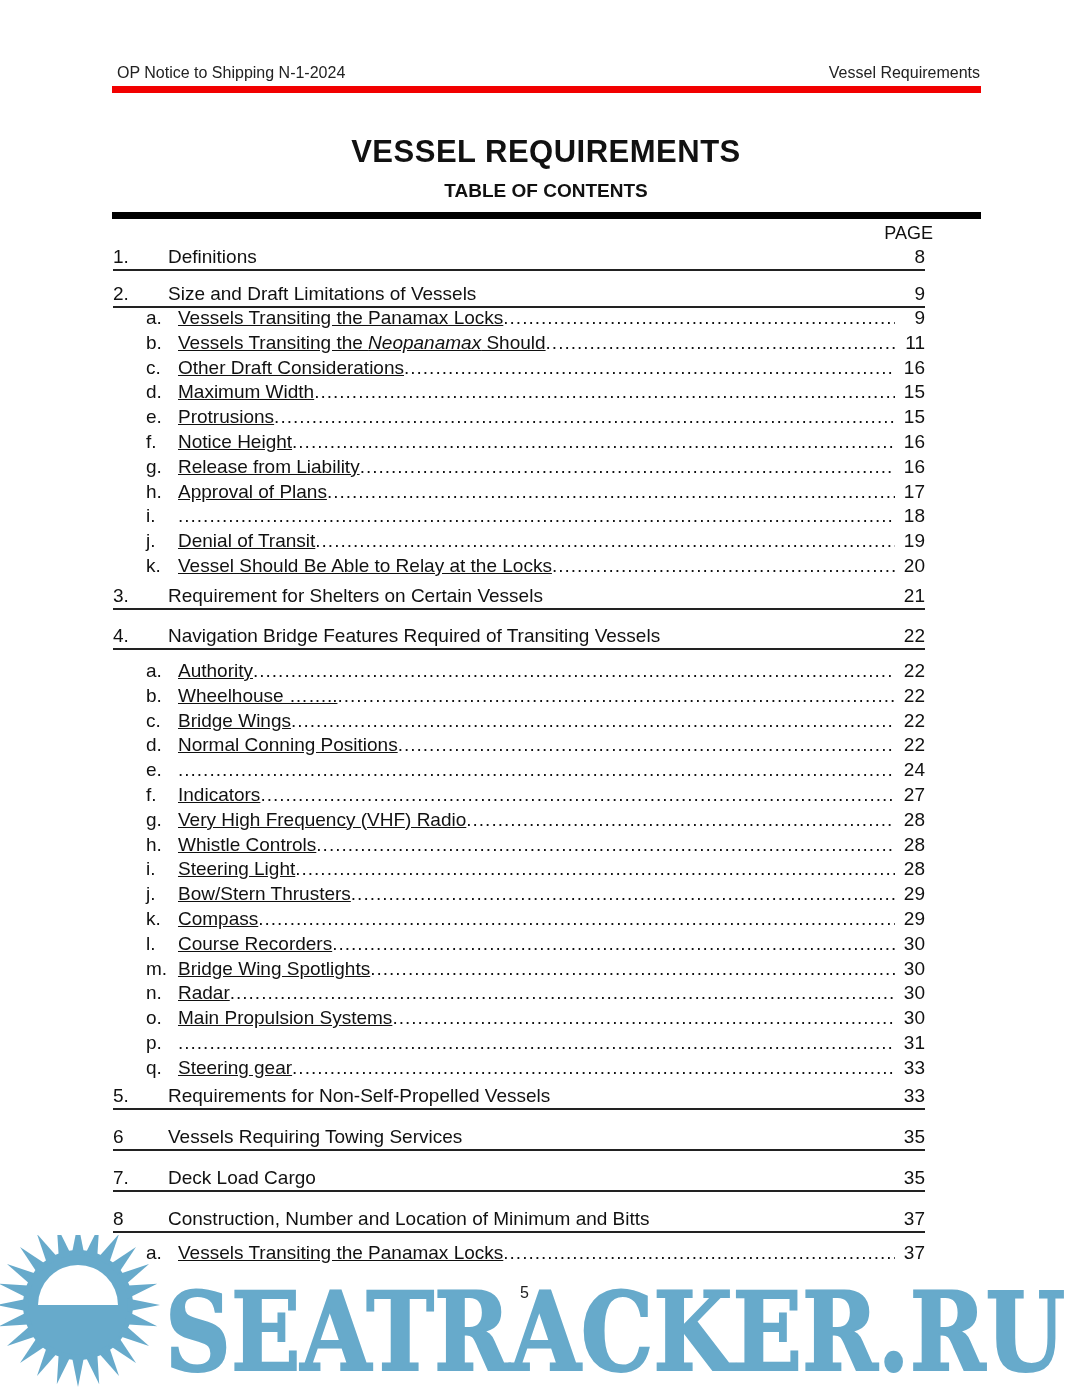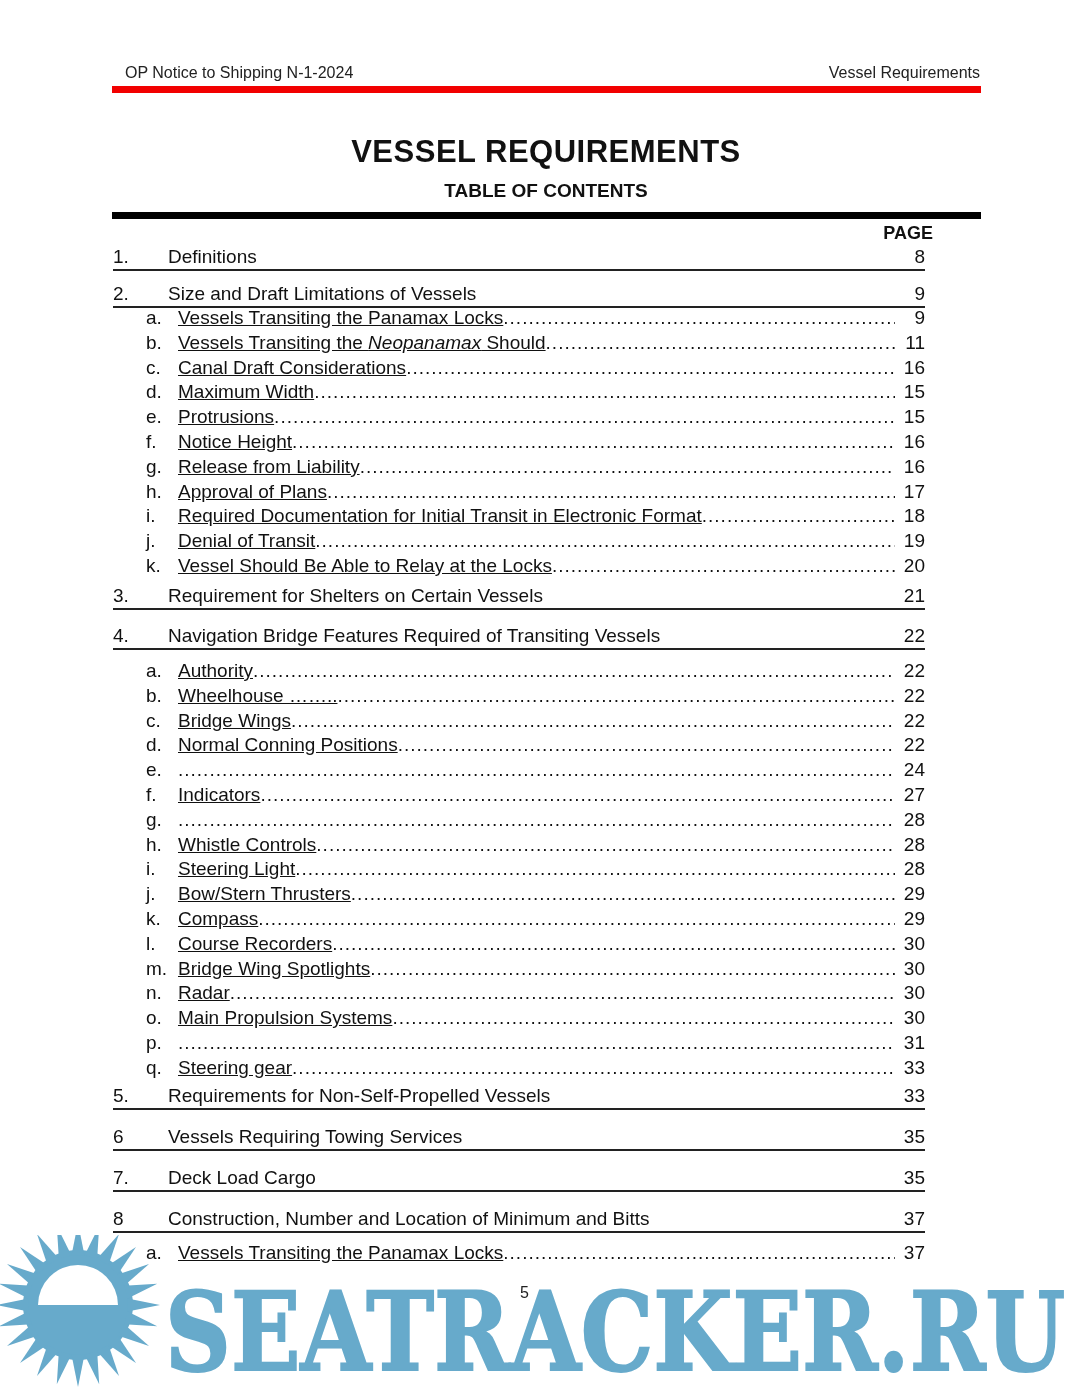--- a/index.html
+++ b/index.html
@@ -1,29 +1,29 @@
 <!DOCTYPE html>
 <html><head>
 <meta charset="utf-8">
 <style>
   html, body { margin: 0; padding: 0; background: #ffffff; }
   body { width: 1080px; height: 1397px; position: relative; overflow: hidden;
          font-family: "Liberation Sans", sans-serif; color: #111; }
   .hdr { position: absolute; top: 64px; left: 113px; width: 867px; height: 22px;
          font-size: 16px; color: #222; }
-  .hdr .l { position: absolute; left: 12px; top: 0; }
+  .hdr .l { position: absolute; left: 4px; top: 0; }
   .hdr .r { position: absolute; right: 0; top: 0; }
   .redline { position: absolute; top: 86px; left: 112px; width: 869px; height: 7px; background: #f20000; }
   .title { position: absolute; top: 134px; left: 0; width: 1092px; text-align: center;
            font-size: 31px; font-weight: bold; letter-spacing: 0.5px; }
   .subtitle { position: absolute; top: 180px; left: 0; width: 1092px; text-align: center;
               font-size: 19px; font-weight: bold; }
   .thickrule { position: absolute; top: 212px; left: 112px; width: 869px; height: 7px; background: #000; }
   .pagehdr { position: absolute; top: 223px; left: 860px; width: 73px; text-align: right;
-             font-size: 18px; font-weight: bold; }
+             font-size: 18px; font-weight: normal; }
   .row { position: absolute; left: 113px; width: 812px; height: 24px; font-size: 19px; line-height: 24px; white-space: nowrap; }
   .sec { border-bottom: 2px solid #222; }
   .sec .num { position: absolute; left: 0; top: 0; }
   .sec .txt { position: absolute; left: 55px; top: 0; }
   .sec .pg { position: absolute; right: 0; top: 0; }
   .sub .ltr { position: absolute; left: 33px; top: 0; }
   .sub .lead { position: absolute; left: 65px; right: 30px; top: 0; overflow: hidden; display: flex; }
   .sub .lead .t { flex: 0 0 auto; text-decoration: underline; }
   .sub .lead .t i { font-style: italic; }
   .sub .lead .dots { flex: 1 1 auto; overflow: hidden; white-space: nowrap; letter-spacing: 1px; }
@@ -68,21 +68,21 @@
       <span class="ltr">b.</span>
       <span class="lead">
         <span class="t"><span>Vessels Transiting the </span><i>Neopanamax</i><span> Should</span></span>
         <span class="dots">................................................................................................................................................................................................................................................................................................................................................................................................................</span>
       </span>
       <span class="pg">11</span>
     </div>
     <div class="row sub" style="top: 355.6px;">
       <span class="ltr">c.</span>
       <span class="lead">
-        <span class="t"><span>Canal Draft Considerations</span></span>
+        <span class="t"><span>Other Draft Considerations</span></span>
         <span class="dots">................................................................................................................................................................................................................................................................................................................................................................................................................</span>
       </span>
       <span class="pg">16</span>
     </div>
     <div class="row sub" style="top: 380.4px;">
       <span class="ltr">d.</span>
       <span class="lead">
         <span class="t"><span>Maximum Width</span></span>
         <span class="dots">................................................................................................................................................................................................................................................................................................................................................................................................................</span>
       </span>
@@ -116,21 +116,20 @@
       <span class="ltr">h.</span>
       <span class="lead">
         <span class="t"><span>Approval of Plans</span></span>
         <span class="dots">................................................................................................................................................................................................................................................................................................................................................................................................................</span>
       </span>
       <span class="pg">17</span>
     </div>
     <div class="row sub" style="top: 504.4px;">
       <span class="ltr">i.</span>
       <span class="lead">
-        <span class="t"><span>Required Documentation for Initial Transit in Electronic Format</span></span>
         <span class="dots">................................................................................................................................................................................................................................................................................................................................................................................................................</span>
       </span>
       <span class="pg">18</span>
     </div>
     <div class="row sub" style="top: 529.2px;">
       <span class="ltr">j.</span>
       <span class="lead">
         <span class="t"><span>Denial of Transit</span></span>
         <span class="dots">................................................................................................................................................................................................................................................................................................................................................................................................................</span>
       </span>
@@ -197,20 +196,21 @@
       <span class="ltr">f.</span>
       <span class="lead">
         <span class="t"><span>Indicators</span></span>
         <span class="dots">................................................................................................................................................................................................................................................................................................................................................................................................................</span>
       </span>
       <span class="pg">27</span>
     </div>
     <div class="row sub" style="top: 807.8px;">
       <span class="ltr">g.</span>
       <span class="lead">
+        <span class="t"><span>Very High Frequency (VHF) Radio </span></span>
         <span class="dots">................................................................................................................................................................................................................................................................................................................................................................................................................</span>
       </span>
       <span class="pg">28</span>
     </div>
     <div class="row sub" style="top: 832.6px;">
       <span class="ltr">h.</span>
       <span class="lead">
         <span class="t"><span>Whistle Controls</span></span>
         <span class="dots">................................................................................................................................................................................................................................................................................................................................................................................................................</span>
       </span>

